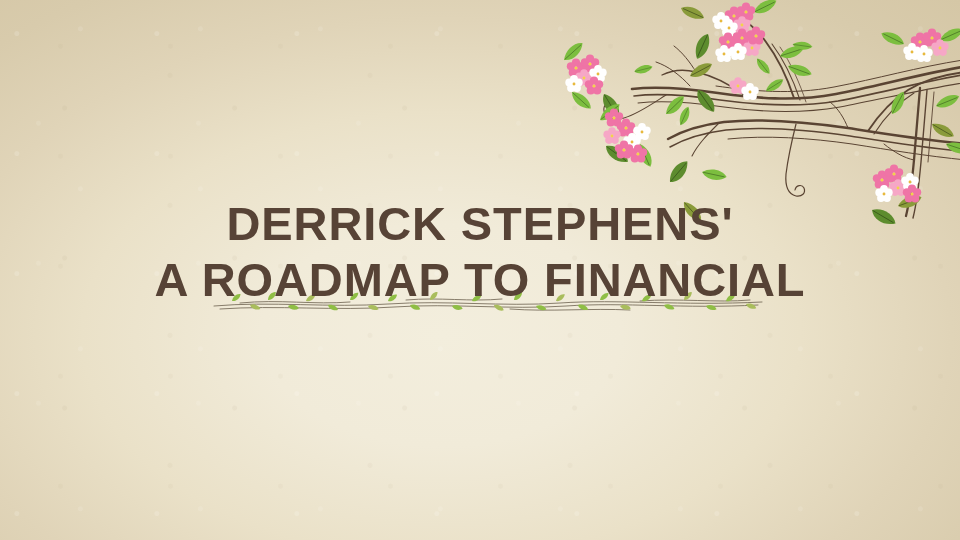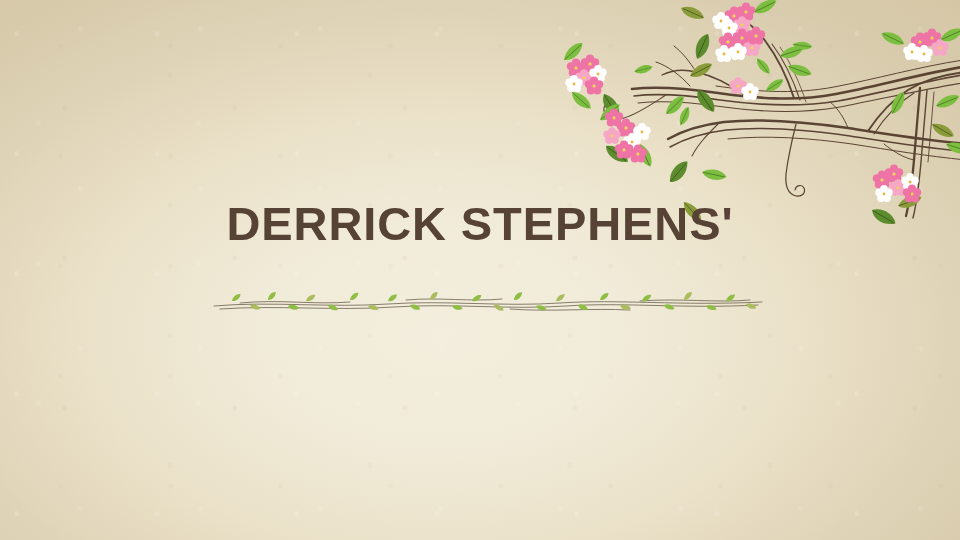--- a/index.html
+++ b/index.html
@@ -303,15 +303,16 @@
       <use href="#vleaf" transform="translate(454,13) rotate(26)"></use>
       <use href="#vleaf2" transform="translate(474,8) rotate(-40)"></use>
       <use href="#vleaf" transform="translate(496,14) rotate(22)"></use>
       <use href="#vleaf" transform="translate(516,9) rotate(-30)"></use>
       <use href="#vleaf2" transform="translate(536,12) rotate(28)"></use>
     </g>
   </svg>
 
   <div id="title-block">
     <div class="title-line">Derrick Stephens'</div>
+    <div class="title-line">A Roadmap to Financial</div>
   </div>
 
 </div>
 
 </body></html>

